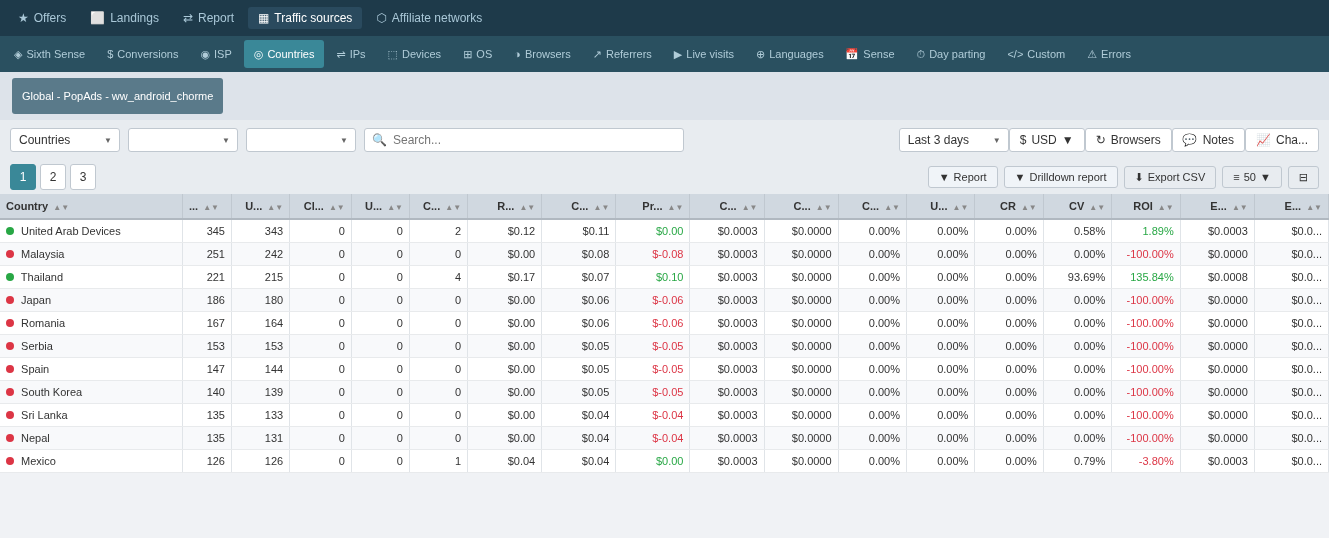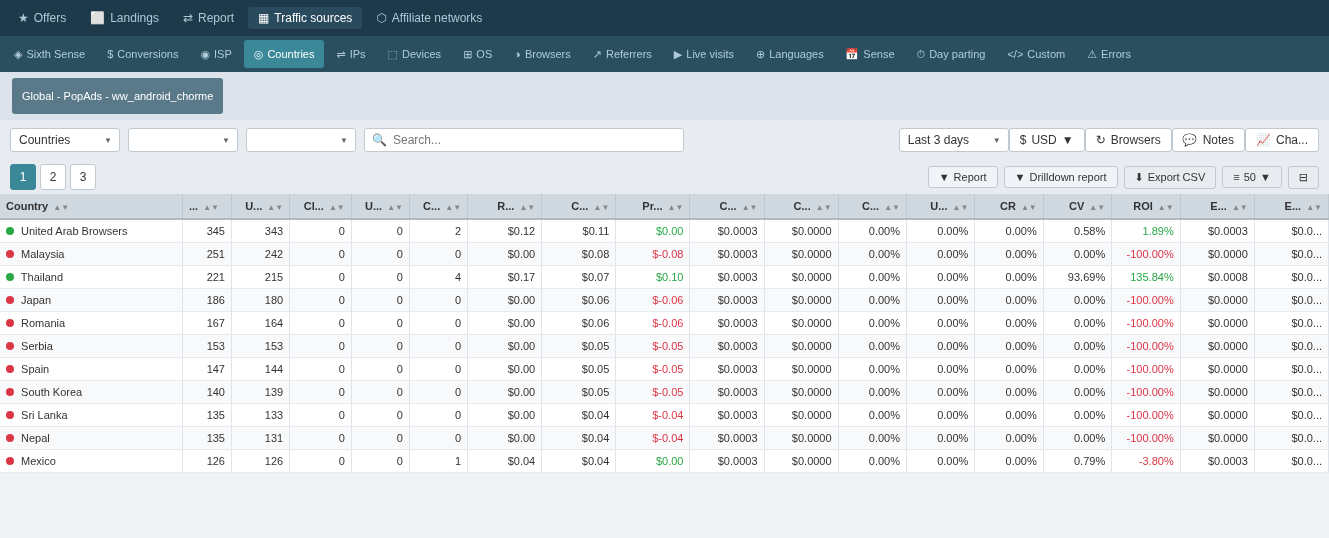--- a/index.html
+++ b/index.html
@@ -488,21 +488,21 @@
         <th class="col-money">
           <span>E...</span>
           <span class="sort-icons">▲▼</span>
         </th>
       </tr>
     </thead>
     <tbody id="table-body">
     <tr>
     <td>
       <span class="flag-dot green"></span>
-      <span>United Arab Browsers</span>
+      <span>United Arab Devices</span>
     </td>
     <td class="text-right">345</td>
     <td class="text-right">343</td>
     <td class="text-right">0</td>
     <td class="text-right">0</td>
     <td class="text-right">2</td>
     <td class="text-right">$0.12</td>
     <td class="text-right">$0.11</td>
     <td class="text-right text-green">$0.00</td>
     <td class="text-right">$0.0003</td>

